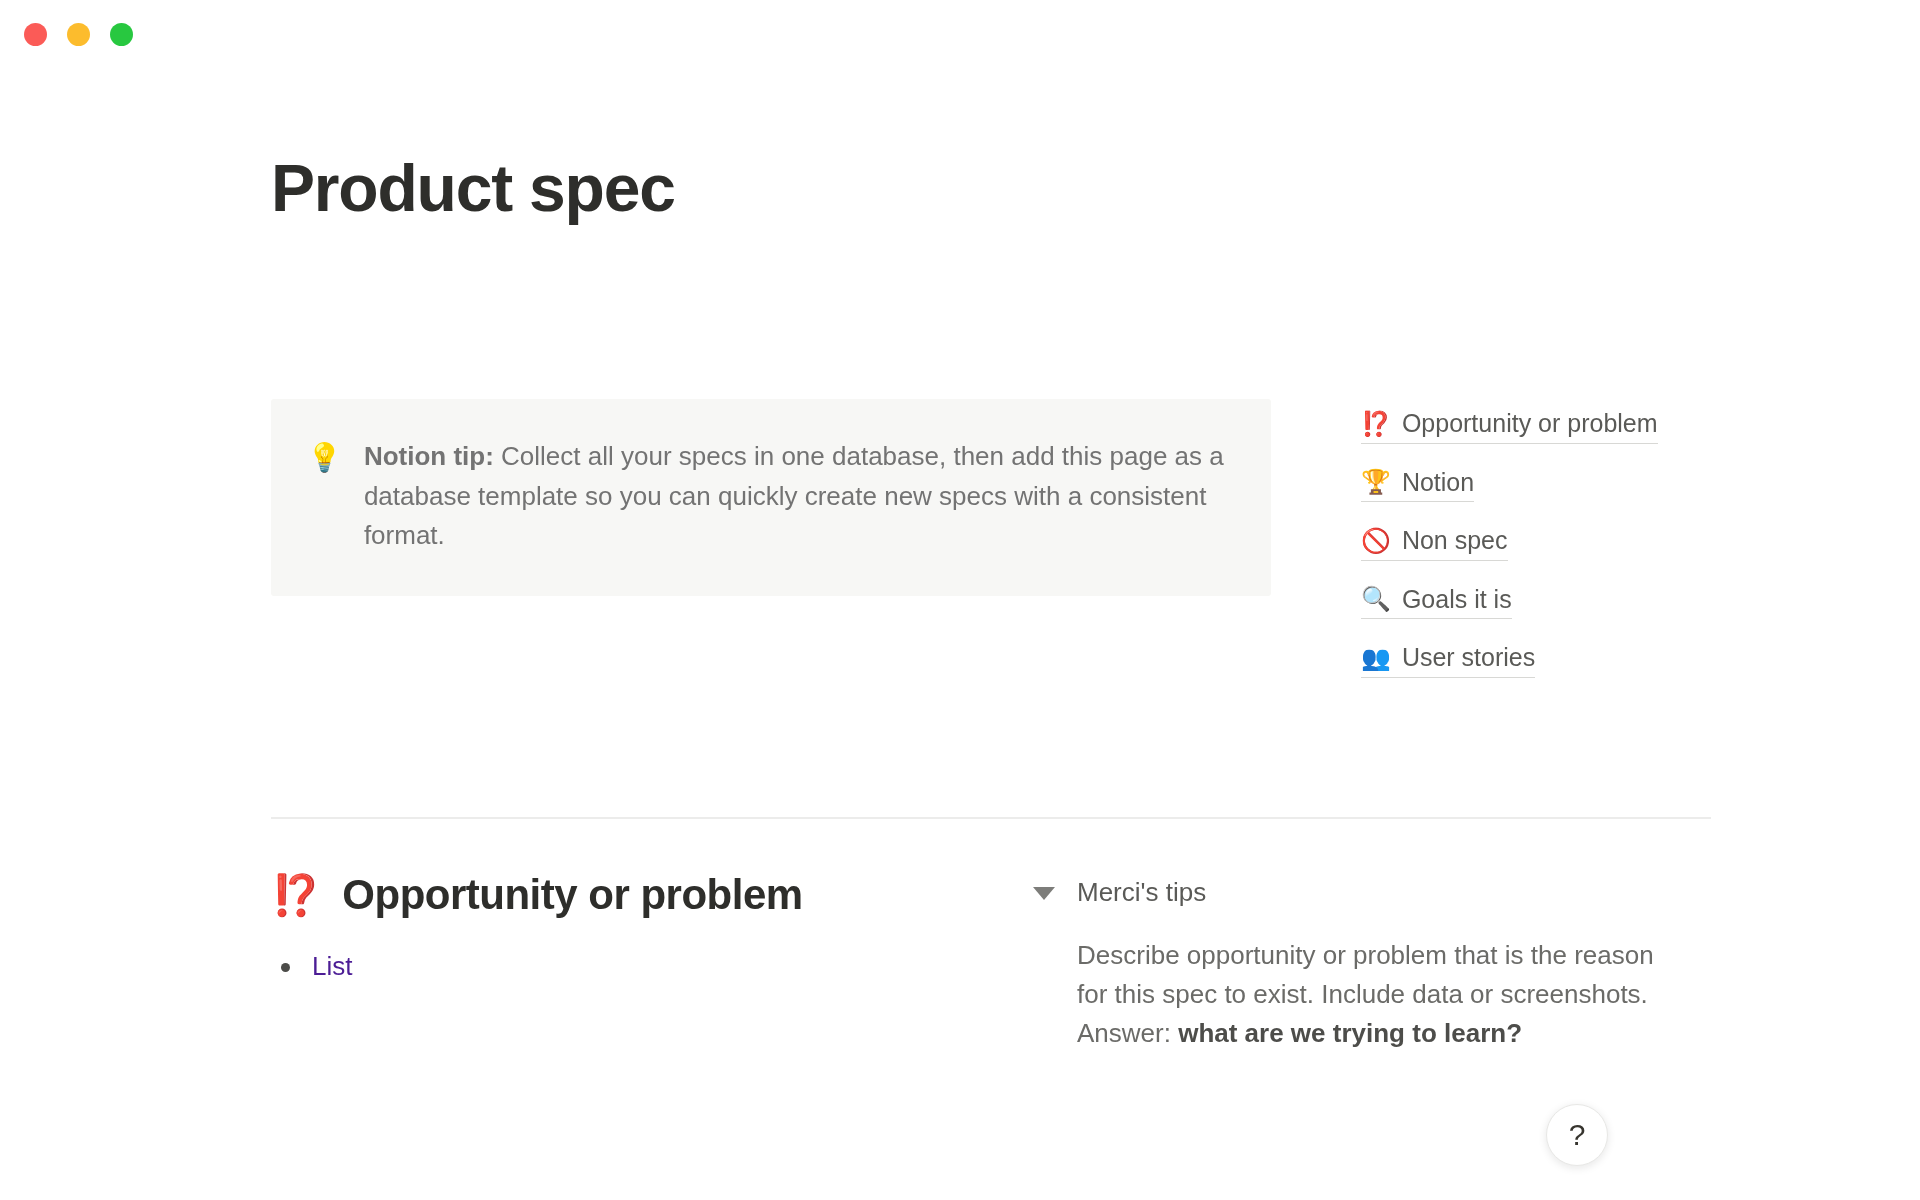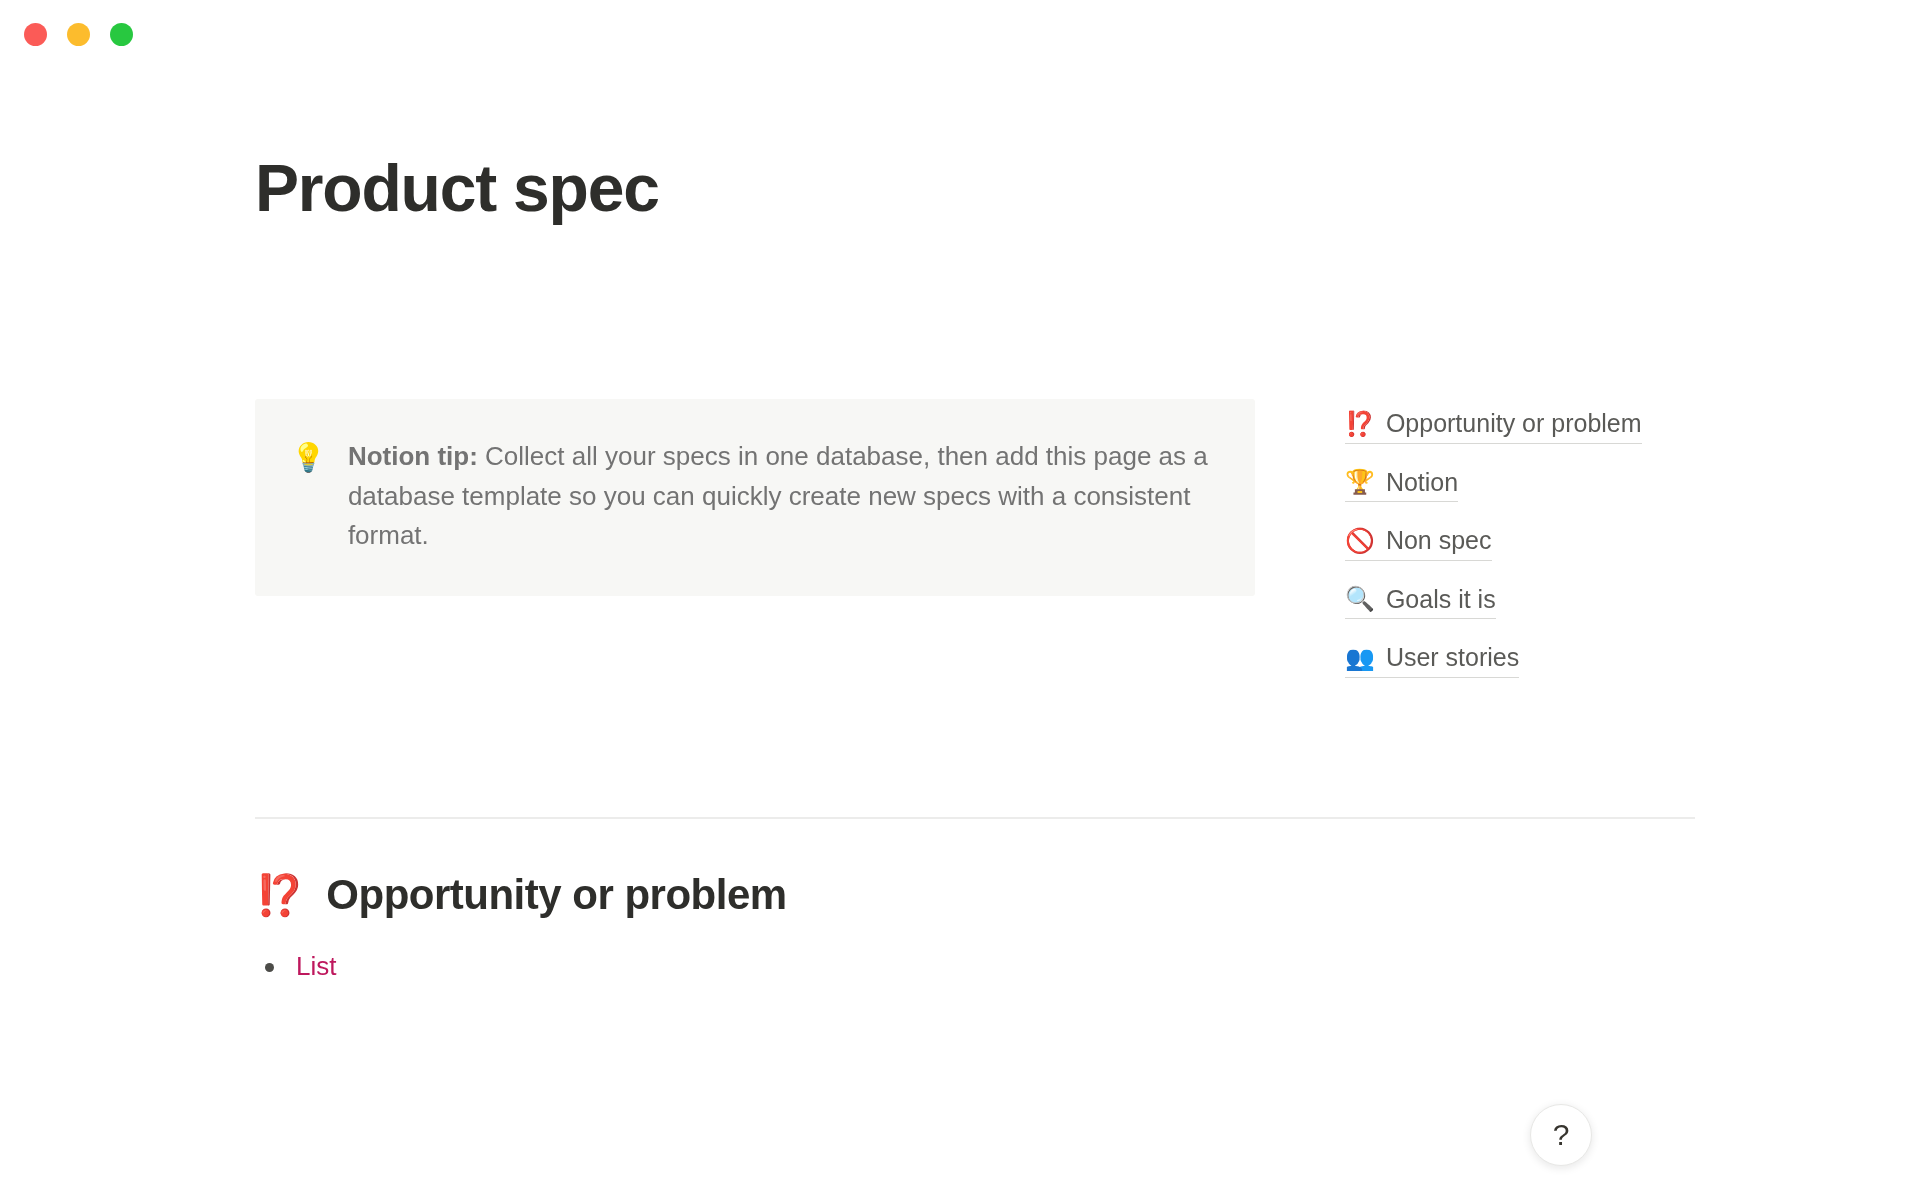--- a/index.html
+++ b/index.html
@@ -29,21 +29,21 @@
   }
   .dot { width:23px; height:23px; border-radius:50%; }
   .dot.red    { background:#fb5b57; }
   .dot.yellow { background:#fcbc2d; }
   .dot.green  { background:#28c840; }
 
   
   .page {
     position:absolute;
     top:72px;
-    left:0;
+    left:16px;
     width:1628px;
     height:1128px;
     background:#ffffff;
   }
 
   .page-title {
     position:absolute;
     top:80px;
     left:255px;
     font-size:66px;
@@ -154,21 +154,21 @@
   }
   .bullet-dot {
     width:9px; height:9px;
     border-radius:50%;
     background:#4c4c49;
     margin-top:15px;
     flex:0 0 auto;
   }
   .bullet-text {
     font-size:26px;
-    color:#be185d;
+    color:#4c1d95;
     line-height:1.4;
   }
 
   .toggle-head {
     display:flex;
     align-items:center;
     gap:22px;
     cursor:pointer;
   }
   .toggle-arrow {
@@ -269,18 +269,25 @@
       <h2 class="h2">
         <span class="h2-emoji">⁉️</span>
         <span>Opportunity or problem</span>
       </h2>
       <div class="bullet-row">
         <span class="bullet-dot"></span>
         <span class="bullet-text">List</span>
       </div>
     </div>
 
+    <div class="section-right">
+      <div class="toggle-head">
+        <span class="toggle-arrow"></span>
+        <span class="toggle-title">Merci's tips</span>
+      </div>
+      <div class="toggle-body"><span>Describe opportunity or problem that is the reason for this spec to exist. Include data or screenshots. Answer: </span><b>what are we trying to learn?</b></div>
+    </div>
 
   </div>
 
   <div class="help-btn">?</div>
 
 </div>
 
 </body></html>

